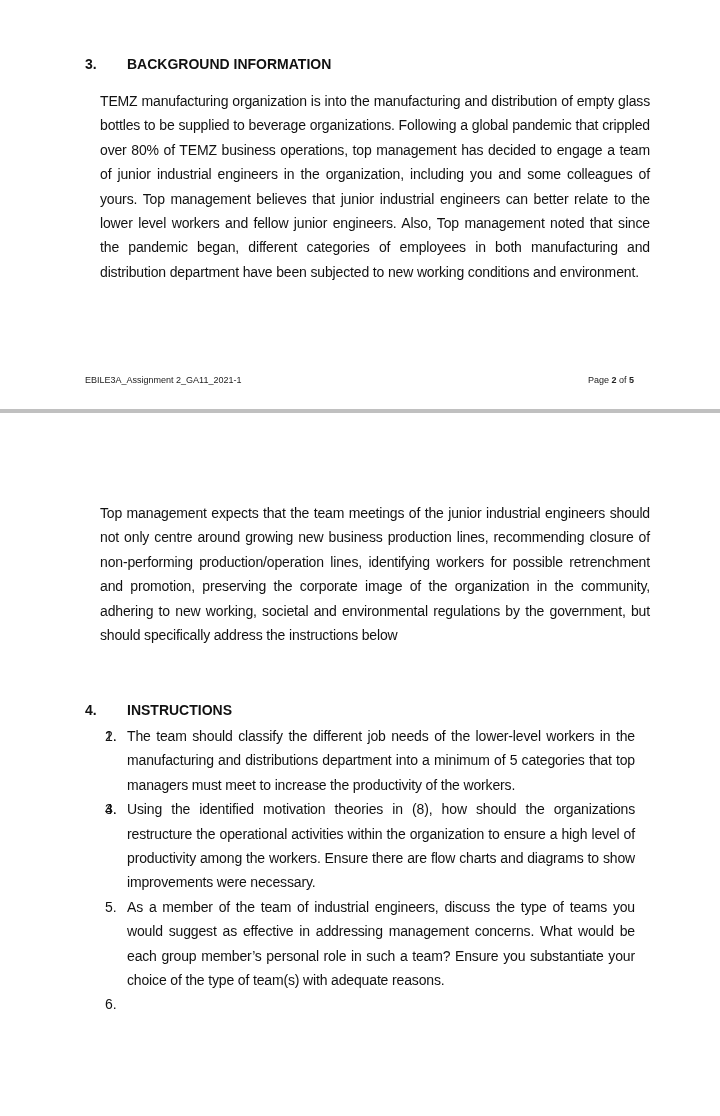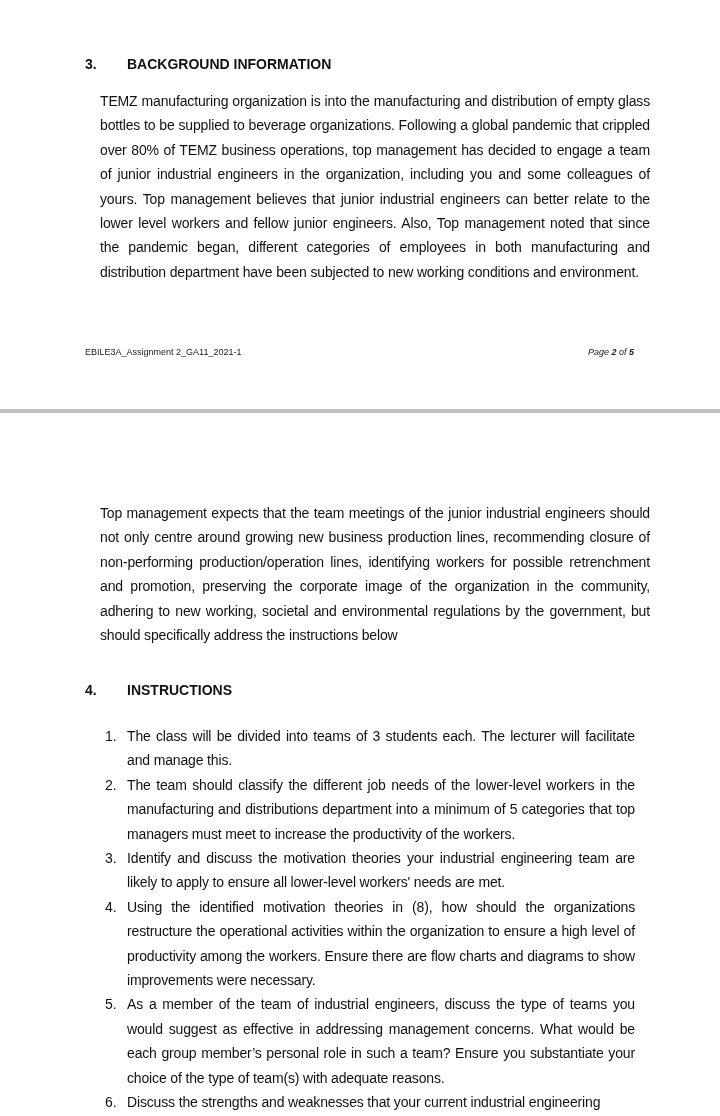--- a/index.html
+++ b/index.html
@@ -9,23 +9,23 @@
   .page1 { top: 0; height: 409px; margin-top: 27px; }
   .sep { position: absolute; left: 0; top: 409px; width: 720px; height: 4px; background: #c0c0c0; }
   .page2 { top: 413px; height: 703px; overflow: hidden; }
 
   .heading { position: absolute; left: 85px; font-weight: bold; font-size: 14px; line-height: 18px; }
   .heading .num { display: inline-block; width: 42px; }
 
   .para { position: absolute; left: 100px; width: 550px; font-size: 14px; line-height: 24.4px;
           text-align: justify; letter-spacing: -0.15px; }
 
-  .footer { position: absolute; top: 320px; font-size: 9px; color: #222; }
+  .footer { position: absolute; top: 348px; font-size: 9px; color: #222; }
   .footer.left { left: 85px; }
-  .footer.right { right: 86px; font-style: italic; }
+  .footer.right { right: 86px; }
   .footer b { font-weight: bold; }
 
   ol.instr { position: absolute; left: 85px; width: 550px; margin: 0; padding: 0 0 0 42px;
              font-size: 14px; line-height: 24.4px; text-align: justify; letter-spacing: -0.15px;
              list-style: none; box-sizing: border-box; }
   ol.instr li { position: relative; }
   ol.instr li .n { position: absolute; left: -22px; top: 0; }
 </style>
 </head>
 <body>
@@ -43,25 +43,25 @@
     <span>of</span>
     <b>5</b>
   </div>
 </div>
 
 <div class="sep"></div>
 
 <div class="page page2">
   <div class="para" style="top:88px;">Top management expects that the team meetings  of the junior industrial engineers should not only centre around growing new business production lines, recommending closure of non-performing production/operation lines, identifying workers for possible retrenchment and promotion, preserving the corporate image of the organization in the community, adhering to new working, societal and environmental regulations by the government, but should  specifically address the instructions below</div>
 
-  <div class="heading" style="top:268px;">
+  <div class="heading" style="top:288px;">
     <span class="num">4.</span><span>INSTRUCTIONS</span>
   </div>
 
   <ol class="instr" style="top:311px;">
-    <li><span class="n">1.</span><span>The class will be divided into teams of 3 students each.  The lecturer will facilitate and manage this.</span></li>
+    <li><span class="n">1.</span></li>
     <li><span class="n">2.</span><span>The team should classify the different job needs of the lower-level workers in the manufacturing and distributions department into a minimum of 5 categories that top managers must meet to increase the productivity of the workers.</span></li>
-    <li><span class="n">3.</span><span>Identify and discuss the motivation theories your industrial engineering team are likely to apply to ensure all lower-level workers' needs are met.</span></li>
+    <li><span class="n">3.</span></li>
     <li><span class="n">4.</span><span>Using the identified motivation theories in (8), how should the organizations restructure the operational activities within the organization to ensure a high level of productivity among the workers. Ensure there are flow charts and diagrams to show improvements were necessary.</span></li>
     <li><span class="n">5.</span><span>As a member of the team of industrial engineers, discuss the type of teams you would suggest as effective in addressing management concerns.  What would be each group member’s personal role in such a team? Ensure you substantiate your choice of the type of team(s) with adequate reasons.</span></li>
-    <li><span class="n">6.</span><span>Discuss the strengths and weaknesses that your current industrial engineering</span></li>
+    <li><span class="n">6.</span></li>
   </ol>
 </div>
 
 </body></html>

